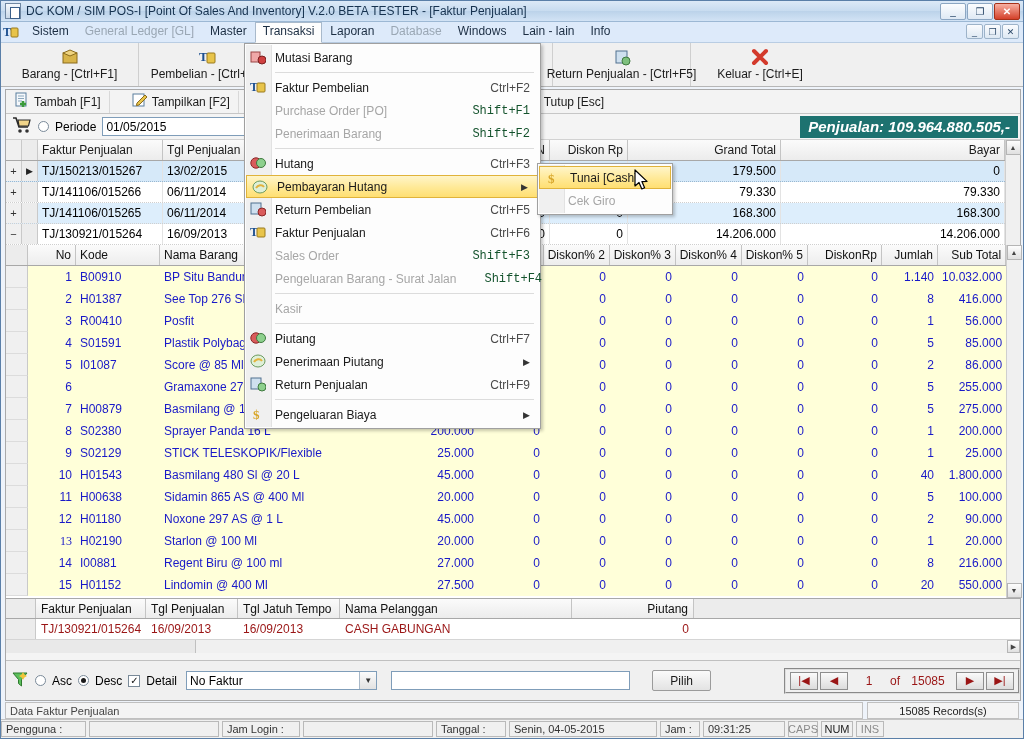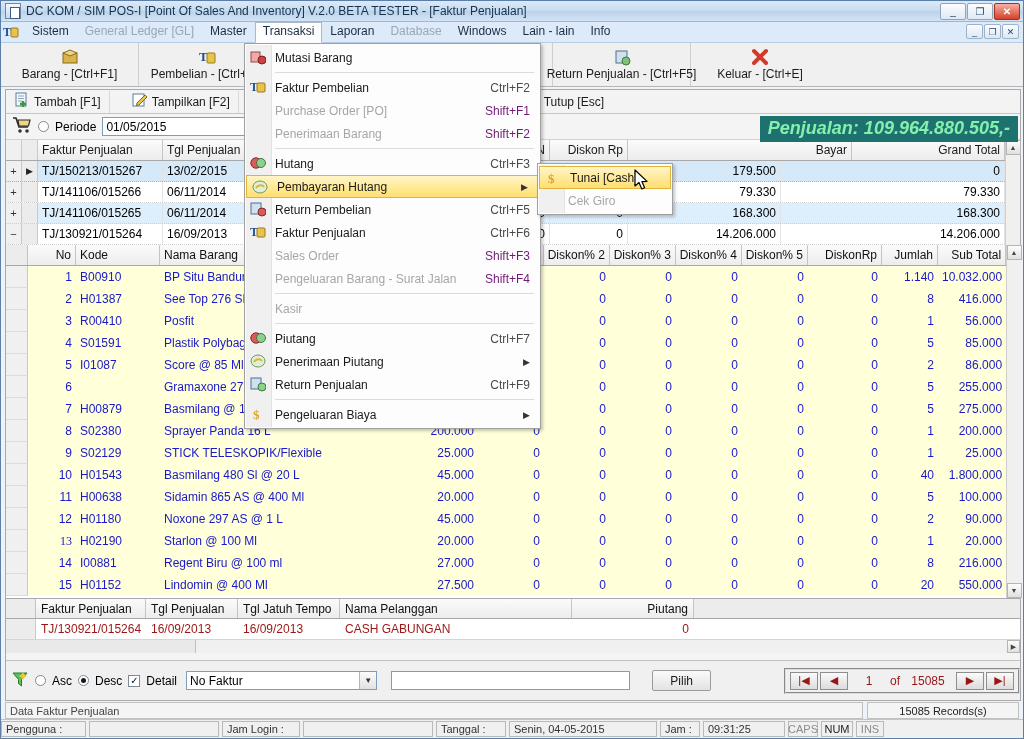--- a/index.html
+++ b/index.html
@@ -140,22 +140,22 @@
   }
   .combo .arrow {
     position:absolute; right:0; top:0; bottom:0; width:17px;
     background: linear-gradient(180deg,#fbfbfb,#e2e2e2);
     border-left:1px solid #a8b8c8;
     display:flex; align-items:center; justify-content:center;
     font-size:8px; color:#333;
   }
   .totalbanner {
     position: absolute; right: 2px; top: 2px;
-    background: #1d7270; color: #86efac;
-    font-style: italic; font-weight: bold; font-size: 18px;
+    background: #1d7270; color: #ffffff;
+    font-style: italic; font-weight: bold; font-size: 15px;
     padding: 2px 8px 3px 8px; white-space: nowrap;
   }
 
   
   .grid { background: #fff; font-size: 12px; }
   .grid-head {
     display: flex; height: 21px;
     background: linear-gradient(180deg,#fbfbfb,#ececec);
     border-bottom: 1px solid #a8a8a8;
     color: #1a1a1a;
@@ -256,21 +256,21 @@
     padding-left: 30px; padding-right: 10px;
     font-size: 12px; color:#1a1a1a; white-space:nowrap;
   }
   .pitem.dis { color: #a6a6a6; }
   .pitem.hi {
     background: linear-gradient(180deg,#fff5c9,#ffe996 55%,#ffdf72);
     border: 1px solid #e0b33b;
     margin: 0 1px; height: 23px;
   }
   .pitem .acc { margin-left: auto; padding-left: 28px; color:#4a4a4a; font-size:12px;}
-  .pitem.dis .acc { color:#701a75; }
+  .pitem.dis .acc { color:#14532d;font-family:Liberation Mono, monospace; }
   .pitem .sub { margin-left: auto; padding-left: 22px; font-size:9px; color:#333; }
   .pitem .pico {
     position:absolute; left: 5px; top: 3px; width: 17px; height: 17px;
   }
   .psep { height:1px; background:#dcdcdc; margin: 3px 6px 3px 30px; }
 
   .cursor {
     position: absolute; z-index: 200;
     width: 0; height: 0; pointer-events:none;
   }
@@ -438,22 +438,22 @@
       <div style="display:flex;">
         <div style="flex:1;">
           <div class="grid-head">
             <div class="ind"></div>
             <div class="ind2"></div>
             <div class="cell" style="width:125px;">Faktur Penjualan</div>
             <div class="cell" style="width:107px;">Tgl Penjualan</div>
             <div class="cell r" style="width:222px;">Total</div>
             <div class="cell r" style="width:58px;">PPN</div>
             <div class="cell r" style="width:78px;">Diskon Rp</div>
+            <div class="cell r" style="width:153px;">Grand Total</div>
             <div class="cell r" style="flex:1;">Bayar</div>
-            <div class="cell r" style="width:153px;">Grand Total</div>
           </div>
 
           <div class="grid-row sel">
             <div class="ind">+</div>
             <div class="ind2">▶</div>
             <div class="cell" style="width:125px;">TJ/150213/015267</div>
             <div class="cell" style="width:107px;">13/02/2015</div>
             <div class="cell r" style="width:222px;">179.500</div>
             <div class="cell r" style="width:58px;">0</div>
             <div class="cell r" style="width:78px;">0</div>

